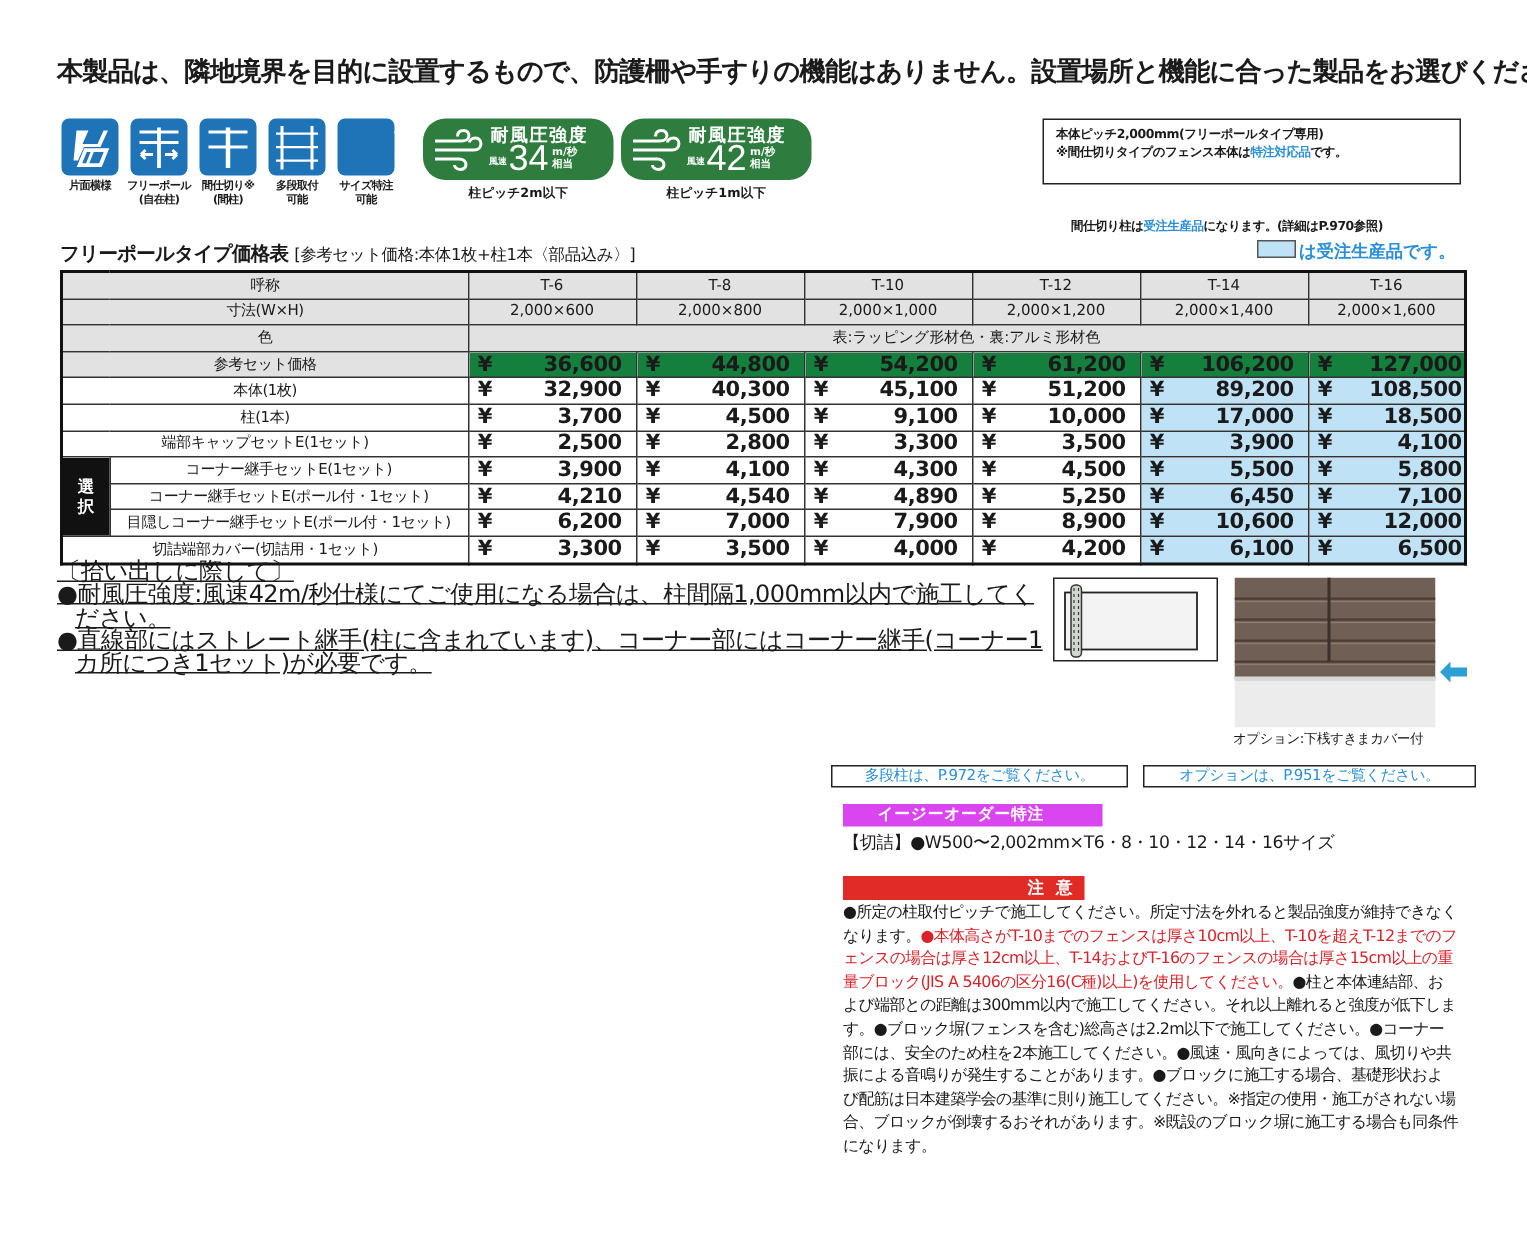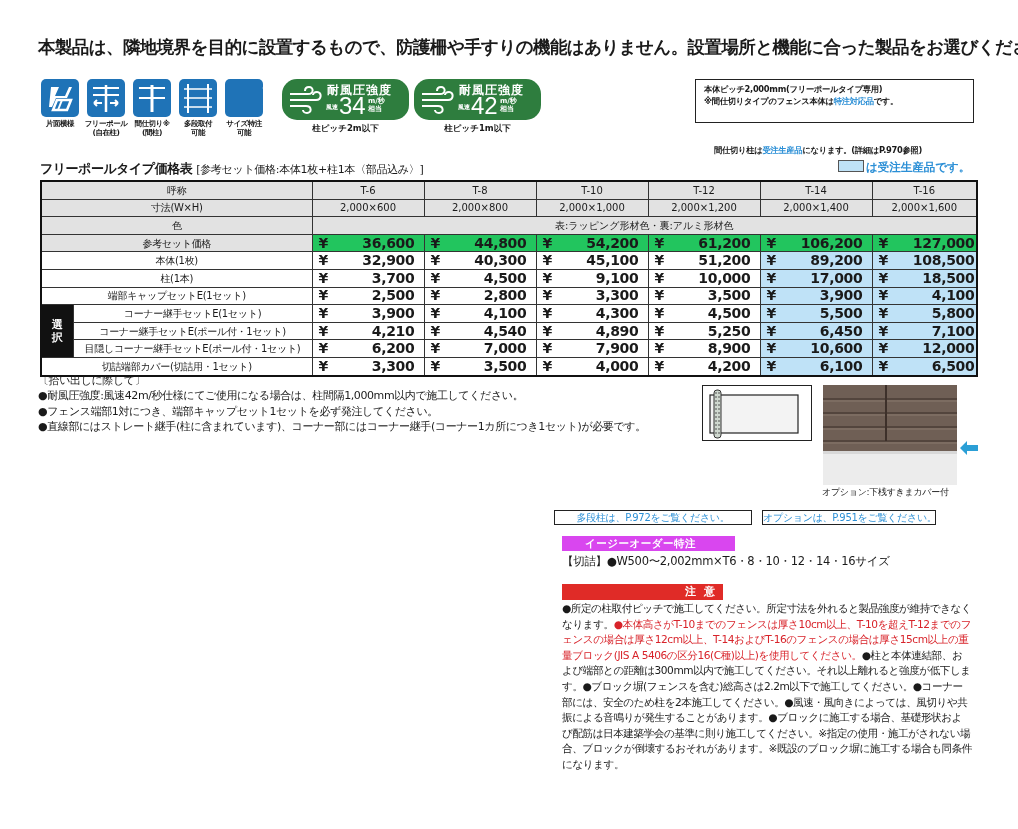--- a/index.html
+++ b/index.html
@@ -34,23 +34,23 @@
   table.price { position:absolute; left:40px; top:180px; border-collapse:collapse; border:2px solid #111; table-layout:fixed; }
   table.price td { border:1px solid #333; height:16.6px; padding:0; font-size:10px; line-height:15px; text-align:center; white-space:nowrap; overflow:hidden; }
   table.price tr.gray td { background:#e2e2e2; }
   table.price td.label { font-size:10px; letter-spacing:-0.3px; }
   table.price td.sel-label { background:#111 !important; color:#fff; font-weight:bold; font-size:11px; line-height:13px;margin-top:22px; }
   table.price td.num { font-weight:bold; font-size:14px; font-family:"DejaVu Sans",sans-serif; letter-spacing:-0.3px; text-align:left; padding-left:6px; }
   table.price td.num .yen { display:inline-block; width:14px; }
   table.price td.num .amt { display:inline-block; width:82px; text-align:right; }
   table.price td.bto { background:#bfe2f7 !important;margin-left:16px; }
   table.price td.size { font-size:10px; }
-  table.price tr.gray td.num { background:#22c55e; }
-
-  .notes { left:38px; top:373px; font-size:11px; line-height:15.3px; width:660px; letter-spacing:-0.4px; }
+  table.price tr.gray td.num { background:#15803d; }
+
+  .notes { left:38px; top:373px; font-size:16px; line-height:15.3px; width:660px; letter-spacing:-0.4px;text-decoration:underline; }
   .notes .item { padding-left:12px; text-indent:-12px; }
 
   .diagram { left:702px; top:385px; width:110px; height:56px; border:1.5px solid #222; box-sizing:border-box; }
   .photo { left:823px; top:385px; width:134px; height:100px; }
   .arrow { left:960px; top:441px; }
   .photo-cap { left:822px; top:486px; font-size:9px; white-space:nowrap; letter-spacing:-0.3px; }
 
   .link-box { position:absolute; top:510px; height:15px; border:1.2px solid #222; font-size:10px; line-height:14px; color:#2b8fd6; text-align:center; white-space:nowrap; box-sizing:border-box; letter-spacing:-0.3px; }
   .easy-hdr { left:562px; top:536px; width:173px; height:15px; background:#d946ef; color:#fff; font-size:10.5px; font-weight:bold; line-height:15px; padding-left:23px; box-sizing:border-box; letter-spacing:0.5px; }
   .easy-body { left:562px; top:554px; font-size:11.5px; white-space:nowrap; letter-spacing:-0.3px; }
@@ -273,21 +273,20 @@
     <td class="num"><span class="yen">¥</span><span class="amt">4,200</span></td>
     <td class="num bto"><span class="yen">¥</span><span class="amt">6,100</span></td>
     <td class="num bto"><span class="yen">¥</span><span class="amt">6,500</span></td>
   </tr>
 </tbody>
   </table>
 
 <div class="abs notes">
   <div>〔拾い出しに際して〕</div>
   <div class="item">●耐風圧強度:風速42m/秒仕様にてご使用になる場合は、柱間隔1,000mm以内で施工してください。</div>
-  <div class="item">●フェンス端部1対につき、端部キャップセット1セットを必ず発注してください。</div>
   <div class="item">●直線部にはストレート継手(柱に含まれています)、コーナー部にはコーナー継手(コーナー1カ所につき1セット)が必要です。</div>
 </div>
 
 <div class="abs diagram">
   <svg width="108" height="54" viewBox="0 0 108 54">
     <rect x="7" y="9" width="88" height="38" fill="#f3f3f3" stroke="#222" stroke-width="1.2"></rect>
     <rect x="11" y="4" width="7" height="48" rx="3" fill="#cfd8cf" stroke="#333" stroke-width="1"></rect>
     <line x1="13" y1="6" x2="13" y2="50" stroke="#333" stroke-width="0.8" stroke-dasharray="2,2"></line>
     <line x1="16" y1="6" x2="16" y2="50" stroke="#333" stroke-width="0.8" stroke-dasharray="2,2"></line>
   </svg>
@@ -312,19 +311,19 @@
     <rect x="0" y="68" width="134" height="32" fill="#ececec"></rect>
     <rect x="0" y="66" width="134" height="3" fill="#d8d8d8"></rect>
   </svg>
 </div>
 <svg class="abs arrow" width="18" height="14" viewBox="0 0 18 14">
   <path d="M0 7 L7 0 L7 4 L18 4 L18 10 L7 10 L7 14 Z" fill="#2b9fd6"></path>
 </svg>
 <div class="abs photo-cap">オプション:下桟すきまカバー付</div>
 
 <div class="link-box" style="left:554px;width:198px;">多段柱は、P.972をご覧ください。</div>
-<div class="link-box" style="left:762px;width:174px;">オプションは、P.951をご覧ください。</div>
+<div class="link-box" style="left:762px;width:222px;">オプションは、P.951をご覧ください。</div>
 
 <div class="abs easy-hdr">イージーオーダー特注</div>
 <div class="abs easy-body">【切詰】●W500〜2,002mm×T6・8・10・12・14・16サイズ</div>
 
 <div class="abs caution-hdr">注意</div>
 <div class="abs caution-body"><span>●所定の柱取付ピッチで施工してください。所定寸法を外れると製品強度が維持できなくなります。</span><span class="red">●本体高さがT-10までのフェンスは厚さ10cm以上、T-10を超えT-12までのフェンスの場合は厚さ12cm以上、T-14およびT-16のフェンスの場合は厚さ15cm以上の重量ブロック(JIS A 5406の区分16(C種)以上)を使用してください。</span><span>●柱と本体連結部、および端部との距離は300mm以内で施工してください。それ以上離れると強度が低下します。●ブロック塀(フェンスを含む)総高さは2.2m以下で施工してください。●コーナー部には、安全のため柱を2本施工してください。●風速・風向きによっては、風切りや共振による音鳴りが発生することがあります。●ブロックに施工する場合、基礎形状および配筋は日本建築学会の基準に則り施工してください。※指定の使用・施工がされない場合、ブロックが倒壊するおそれがあります。※既設のブロック塀に施工する場合も同条件になります。</span></div>
 
 </body></html>

